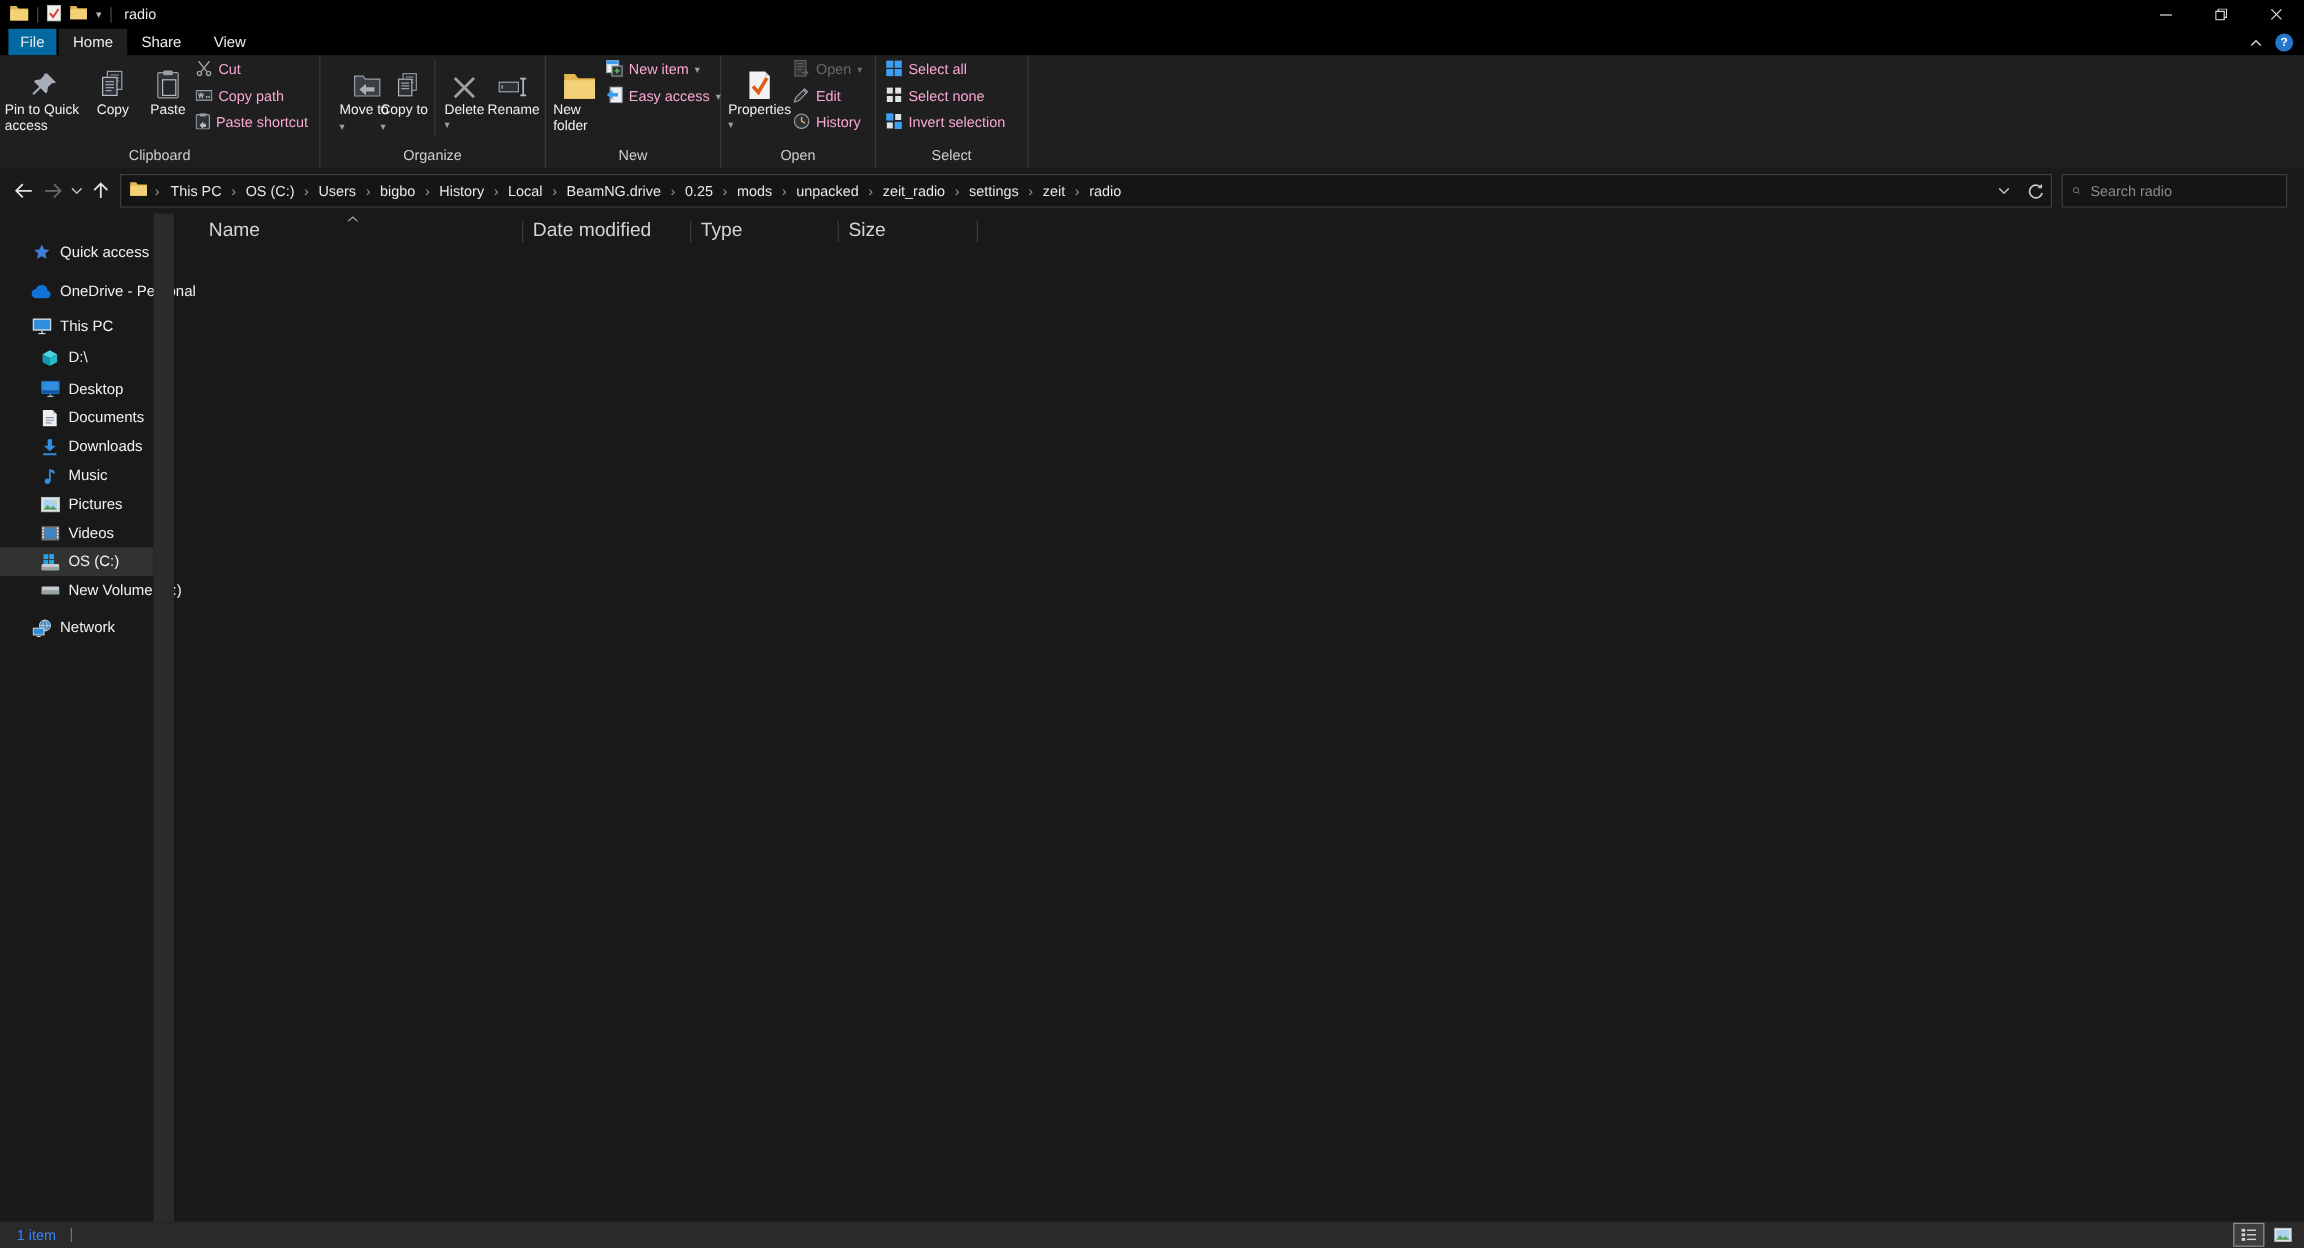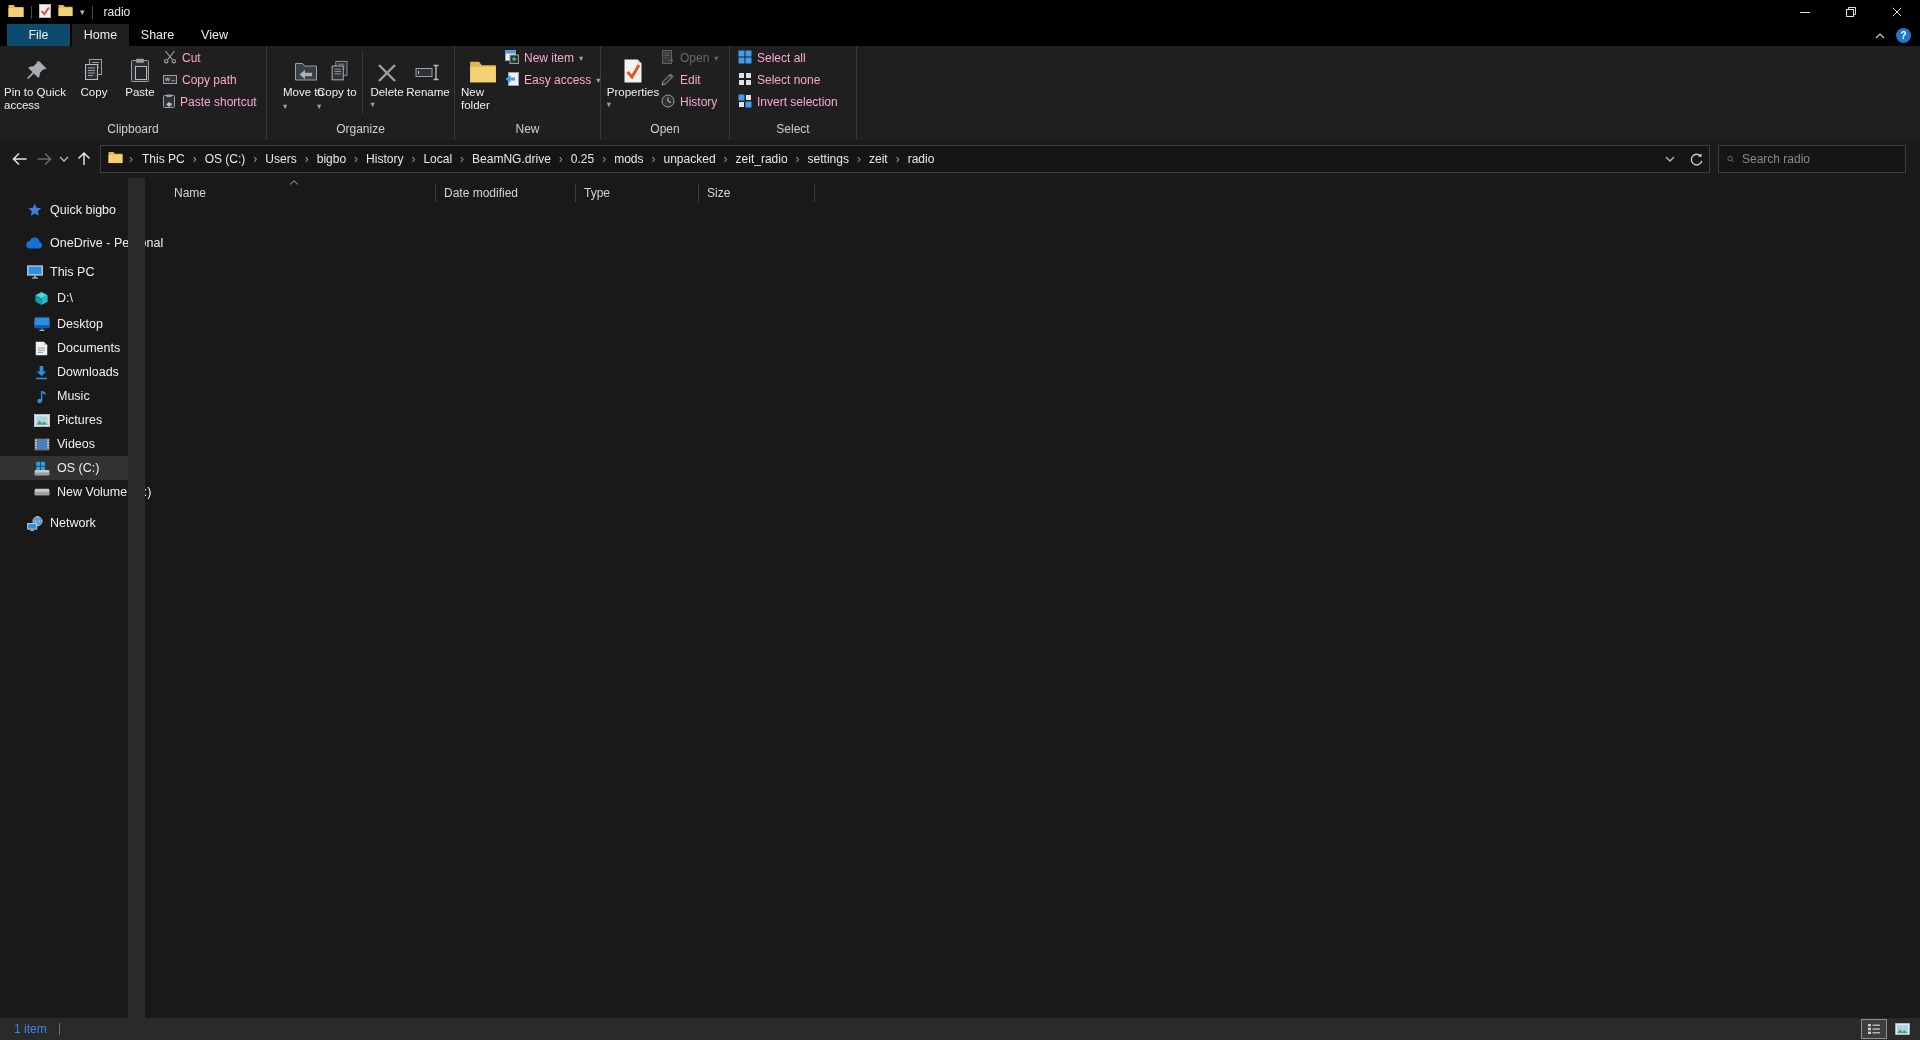--- a/index.html
+++ b/index.html
@@ -13,21 +13,21 @@
   .vsep { width:1px; height:13px; background:#4a4a4a; }
   .qat .caret { color:#b8b8b8; font-size:9px; }
   .wtitle { color:#e8e8e8; font-size:12px; margin-left:4px; }
   .winbtns { margin-left:auto; display:flex; height:24px; }
   .winbtn { width:46px; height:24px; display:flex; align-items:center; justify-content:center; }
   .minbar { width:10px; height:1px; background:#e0e0e0; }
 
   
   .tabrow { height:22px; background:#000; display:flex; align-items:stretch; position:relative; flex:0 0 auto; }
   .tab { height:22px; line-height:22px; text-align:center; font-size:12.5px; color:#ececec; }
-  .tab.file { width:63px; margin-left:7px; background:#0c4a6e; }
+  .tab.file { width:40px; margin-left:7px; background:#0369a1; }
   .tab.home { width:57px; margin-left:2px; background:#1f1f1f; }
   .tab.plain { width:57px; }
   .tabrow-right { position:absolute; right:0; top:0; height:22px; display:flex; align-items:center; gap:11px; padding-right:9px; }
   .helpdot { width:15px; height:15px; border-radius:50%; background:#2577cd; color:#fff; font-size:10px; font-weight:bold; display:flex; align-items:center; justify-content:center; }
 
   
   .ribbon { height:94px; background:#1f1f1f; position:relative; flex:0 0 auto; }
   .rgroup { position:absolute; top:0; height:94px; border-right:1px solid #383838; }
   .glabel { position:absolute; bottom:0; left:0; right:0; height:21px; line-height:20px; text-align:center; color:#cfcfcf; font-size:12px; }
   .bigbtn { position:absolute; top:1px; height:70px; display:flex; flex-direction:column; align-items:center; }
@@ -63,21 +63,21 @@
   .content { flex:1; display:flex; min-height:0; background:#191919; }
   .sidebar { width:128px; flex:0 0 auto; }
   .sitem { height:24px; display:flex; align-items:center; gap:7px; padding-left:26px; white-space:nowrap; }
   .sitem.child { padding-left:33px; }
   .sitem.selected { background:#323232; }
   .sicon { width:17px; display:flex; justify-content:center; flex:0 0 auto; }
   .slabel { font-size:12.5px; color:#f0f0f0; }
   .gutter { width:17px; flex:0 0 auto; background:#2b2b2b; }
   .filepane { flex:1; position:relative; }
   .cols { display:flex; height:29px; align-items:flex-end; }
-  .hcell { position:relative; height:29px; display:flex; align-items:center; color:#d4d4d4; font-size:12px; padding-left:8px; }
+  .hcell { position:relative; height:29px; display:flex; align-items:center; color:#d4d4d4; font-size:16px; padding-left:8px; }
   .hcell::after { content:""; position:absolute; right:0; top:6px; bottom:5px; width:1px; background:#3d3d3d; }
   .c-name { width:291px; } .c-date { width:140px; } .c-type { width:123px;text-align:center; } .c-size { width:116px; }
   .hcell.c-name { padding-left:29px; }
   .sortcaret { position:absolute; left:144px; top:2px; }
   .frow { display:flex; height:26px; align-items:center; color:#f0f0f0; }
   .fcell { font-size:12px; padding-left:8px; }
   .fcell.c-name { padding-left:36px; display:flex; align-items:center; gap:6px; }
   .fcell.c-size { text-align:right; padding-right:42px; padding-left:0; }
 
   
@@ -482,21 +482,21 @@
   </div>
 
   <div class="content">
     <div class="sidebar">
       <div class="sitem" style="margin-top:20px">
         <span class="sicon">
             <svg width="15" height="15" viewBox="0 0 15 15">
               <path d="M7.8 0.8l1.9 4 4.4.5-3.3 3 .9 4.4-3.9-2.2-3.9 2.2.9-4.4-3.3-3 4.4-.5z" fill="#3f7ed6"></path>
             </svg>
           </span>
-        <span class="slabel">Quick bigbo</span>
+        <span class="slabel">Quick access</span>
       </div>
       <div class="sitem" style="margin-top:9px">
         <span class="sicon">
             <svg width="17" height="12" viewBox="0 0 17 12">
               <path d="M4.3 11.5a3.8 3.8 0 0 1-.4-7.6A5 5 0 0 1 13.6 5a3.3 3.3 0 0 1-.7 6.5z" fill="#1273d6"></path>
             </svg>
           </span>
         <span class="slabel">OneDrive - Personal</span>
       </div>
       <div class="sitem" style="margin-top:5px">

